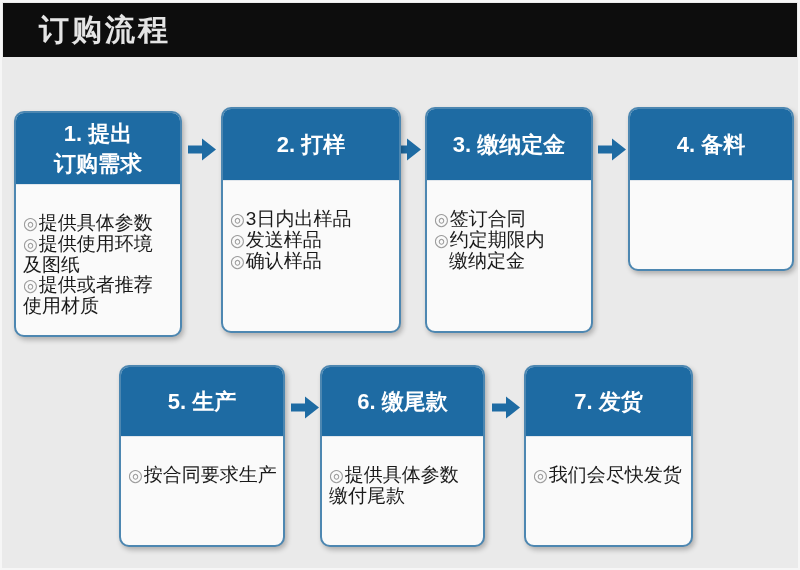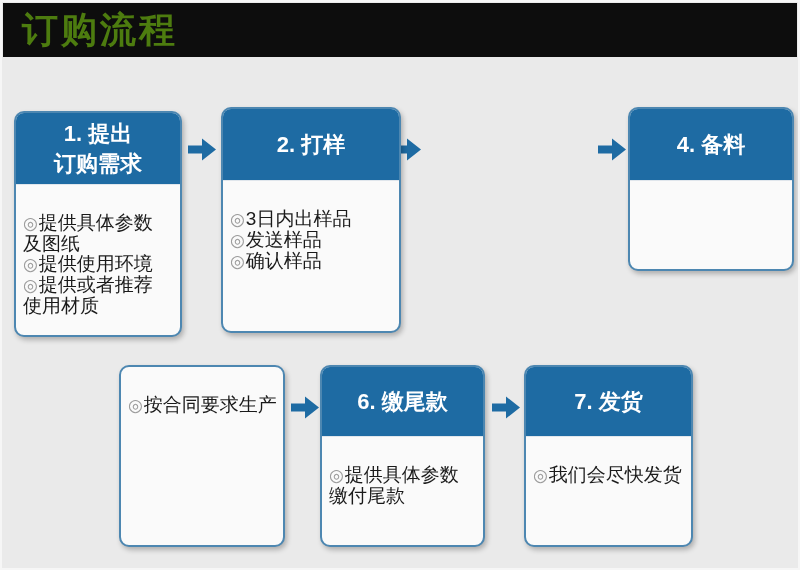--- a/index.html
+++ b/index.html
@@ -8,21 +8,21 @@
     --c-body:#fafafa;
     --c-bg:#eaeaea;
     --c-banner:#0d0d0d;
     --c-text:#1a1a1a;
     --c-bullet:#9b9b9b;
   }
   *{box-sizing:border-box;margin:0;padding:0}
   body{margin:0;background:#fff;font-family:"Liberation Sans","DejaVu Sans",sans-serif}
   .page{position:relative;width:800px;height:570px;background:var(--c-bg);overflow:hidden;border:2px solid #f6f6f6}
   .banner{height:54px;background:var(--c-banner);margin:1px 1px 0 1px;display:flex;align-items:center}
-  .banner .title{color:#4d7c0f;font-size:36px;font-weight:bold;letter-spacing:3px;padding-left:19px}
+  .banner .title{color:#e5e5e5;font-size:30px;font-weight:bold;letter-spacing:3px;padding-left:36px}
   .canvas{position:absolute;left:0;top:0;width:100%;height:100%}
   .step{position:absolute;border:2px solid var(--c-border);border-radius:10px;background:var(--c-body);
         box-shadow:2px 3px 5px rgba(0,0,0,0.25);overflow:hidden;display:flex;flex-direction:column}
   .step .head{background:var(--c-blue);color:#fff;font-weight:bold;font-size:22px;line-height:30px;
         display:flex;flex-direction:column;align-items:center;justify-content:center;flex:0 0 auto;
         border-bottom:1px solid #e0e6ec}
   .step .body{flex:1;padding:28px 4px 0 7px;font-size:19px;line-height:20px;color:var(--c-text)}
   .line{white-space:nowrap}
   .line .bullet{color:var(--c-bullet);font-size:17px;margin-right:1px}
   .line.indent{padding-left:15px}
@@ -80,42 +80,55 @@
           <polygon points="0,7.5 14,7.5 14,0.5 28,11.5 14,22.5 14,15.5 0,15.5" fill="#1e6ba3"></polygon>
         </svg>
     </div>
   <div class="step step-1">
     <div class="head">
           <div>1. 提出</div>
           <div>订购需求</div>
         </div>
     <div class="body">
           <div class="line"><span class="bullet">◎</span><span>提供具体参数</span></div>
+          <div class="line"><span class="bullet">◎</span><span>提供使用环境</span></div>
           <div class="line"><span>及图纸</span></div>
-          <div class="line"><span class="bullet">◎</span><span>提供使用环境</span></div>
           <div class="line"><span class="bullet">◎</span><span>提供或者推荐</span></div>
           <div class="line"><span>使用材质</span></div>
         </div>
   </div>
       <div class="step step-2">
     <div class="head">
           <div>2. 打样</div>
         </div>
     <div class="body">
           <div class="line"><span class="bullet">◎</span><span>3日内出样品</span></div>
           <div class="line"><span class="bullet">◎</span><span>发送样品</span></div>
           <div class="line"><span class="bullet">◎</span><span>确认样品</span></div>
         </div>
   </div>
+      <div class="step step-3">
+    <div class="head">
+          <div>3. 缴纳定金</div>
+        </div>
+    <div class="body">
+          <div class="line"><span class="bullet">◎</span><span>签订合同</span></div>
+          <div class="line"><span class="bullet">◎</span><span>约定期限内</span></div>
+          <div class="line indent"><span>缴纳定金</span></div>
+        </div>
+  </div>
       <div class="step step-4">
     <div class="head">
           <div>4. 备料</div>
         </div>
   </div>
       <div class="step step-5">
+    <div class="head">
+          <div>5. 生产</div>
+        </div>
     <div class="body">
           <div class="line"><span class="bullet">◎</span><span>按合同要求生产</span></div>
         </div>
   </div>
       <div class="step step-6">
     <div class="head">
           <div>6. 缴尾款</div>
         </div>
     <div class="body">
           <div class="line"><span class="bullet">◎</span><span>提供具体参数</span></div>

